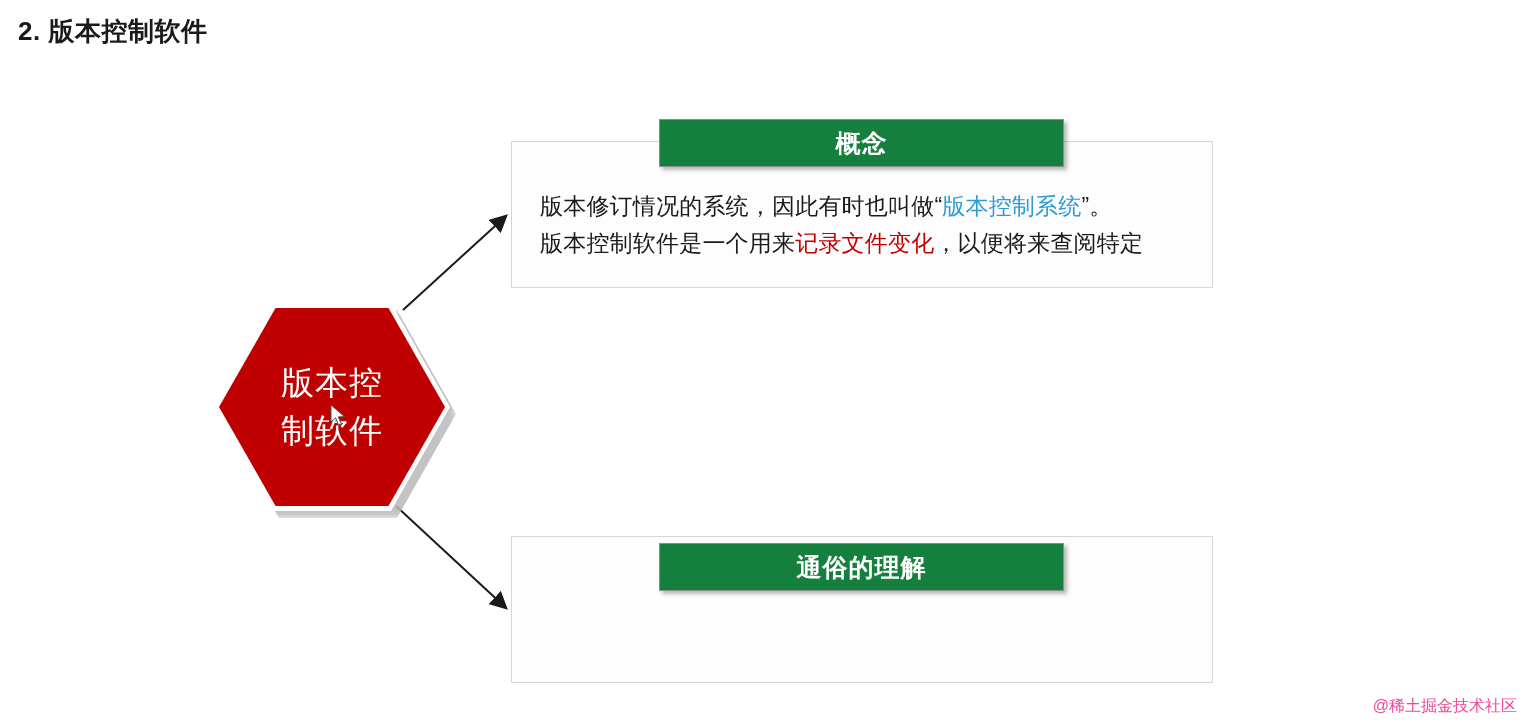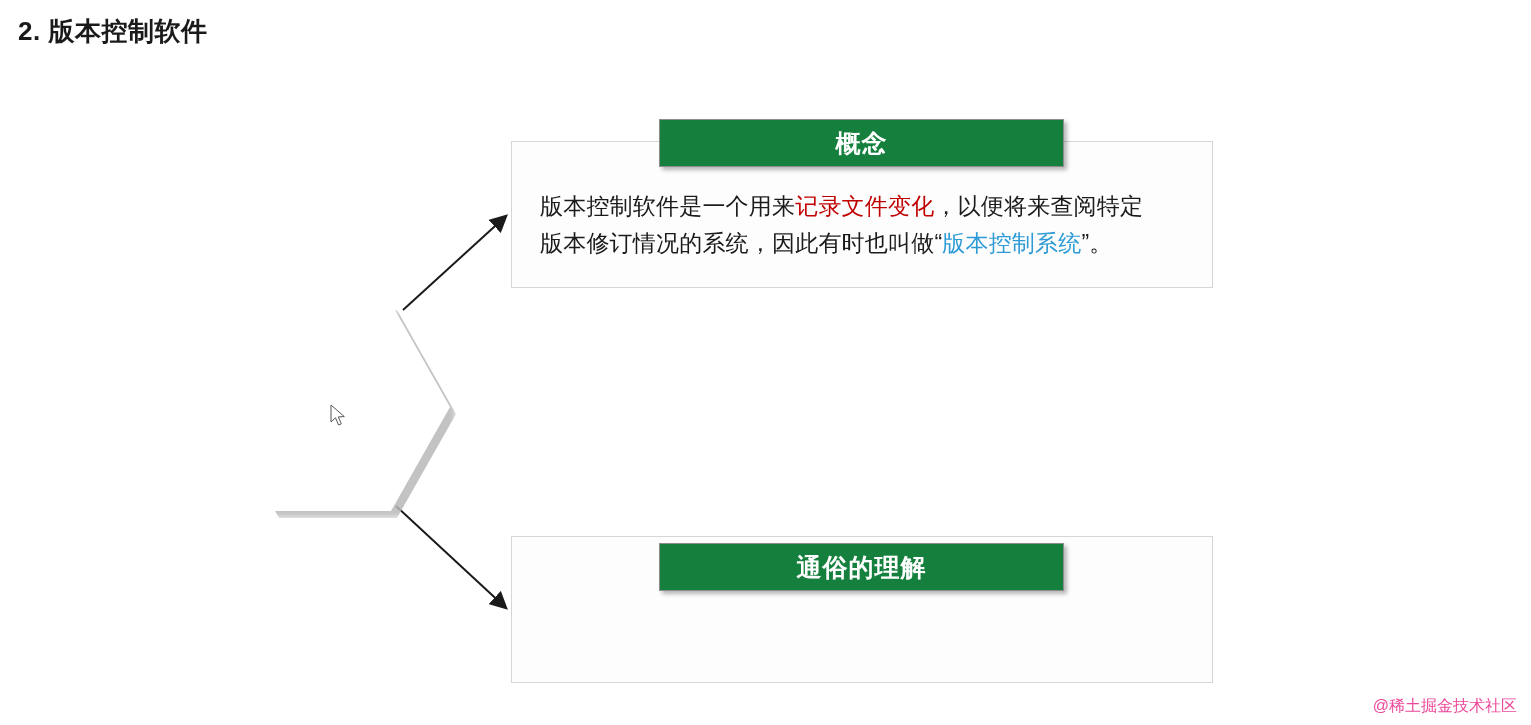--- a/index.html
+++ b/index.html
@@ -160,33 +160,36 @@
       <path d="M0,0 L9,4.5 L0,9 Z" fill="#1a1a1a"></path>
     </marker>
   </defs>
   <line x1="403" y1="310" x2="505" y2="217" stroke="#1a1a1a" stroke-width="2" marker-end="url(#arrowhead)"></line>
   <line x1="396" y1="506" x2="505" y2="607" stroke="#1a1a1a" stroke-width="2" marker-end="url(#arrowhead)"></line>
 </svg>
 
 <div class="hex-wrap">
   <div class="hex-shadow"></div>
   <div class="hex-outer"></div>
+  <div class="hex-inner">
+    <div class="hex-label">版本控制软件</div>
+  </div>
 </div>
 
 <svg class="cursor" viewBox="0 0 18 24">
   <path d="M1,1 L1,18 L5.5,13.8 L8.6,21 L11.3,19.8 L8.3,12.9 L14.3,12.6 Z" fill="#ffffff" stroke="#555555" stroke-width="1"></path>
 </svg>
 
 <div class="card" id="card-concept">
   <div class="card-body">
     <div>
-      <span>版本控制软件是一个用来</span><span class="red">记录文件变化</span><span>，以便将来查阅特定</span>
+      <span>版本修订情况的系统，因此有时也叫做“</span><span class="blue">版本控制系统</span><span>”。</span>
     </div>
     <div>
-      <span>版本修订情况的系统，因此有时也叫做“</span><span class="blue">版本控制系统</span><span>”。</span>
+      <span>版本控制软件是一个用来</span><span class="red">记录文件变化</span><span>，以便将来查阅特定</span>
     </div>
   </div>
 </div>
 <div class="card-header" id="header-concept">概念</div>
 
 <div class="card" id="card-plain">
   <div class="card-body">
   </div>
 </div>
 <div class="card-header" id="header-plain">通俗的理解</div>

